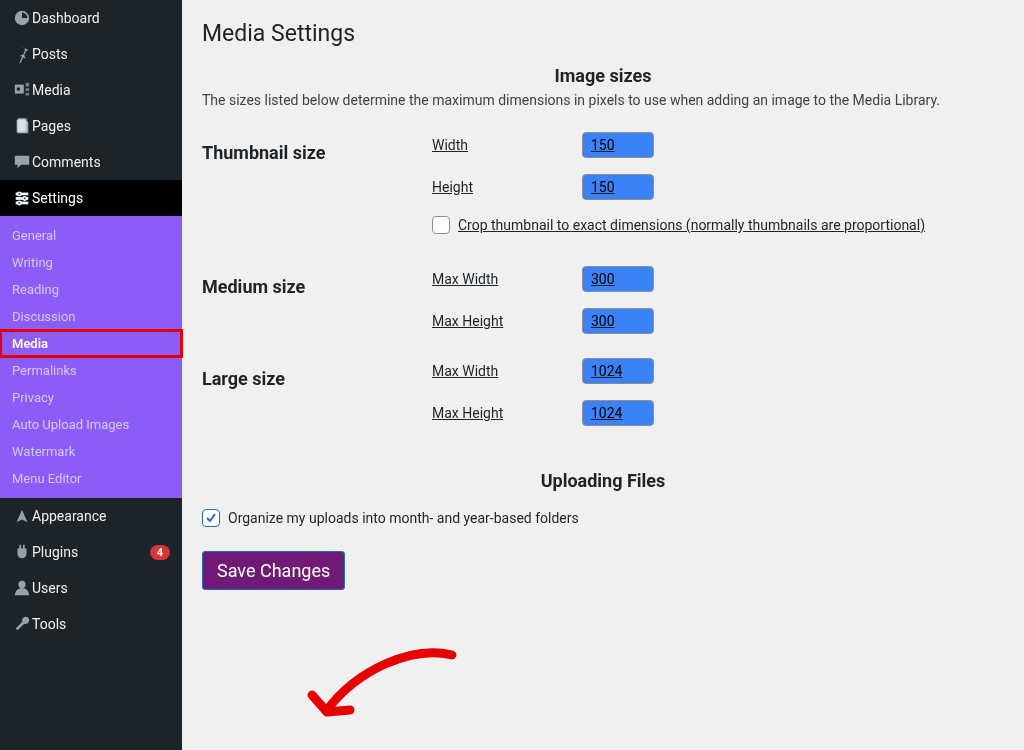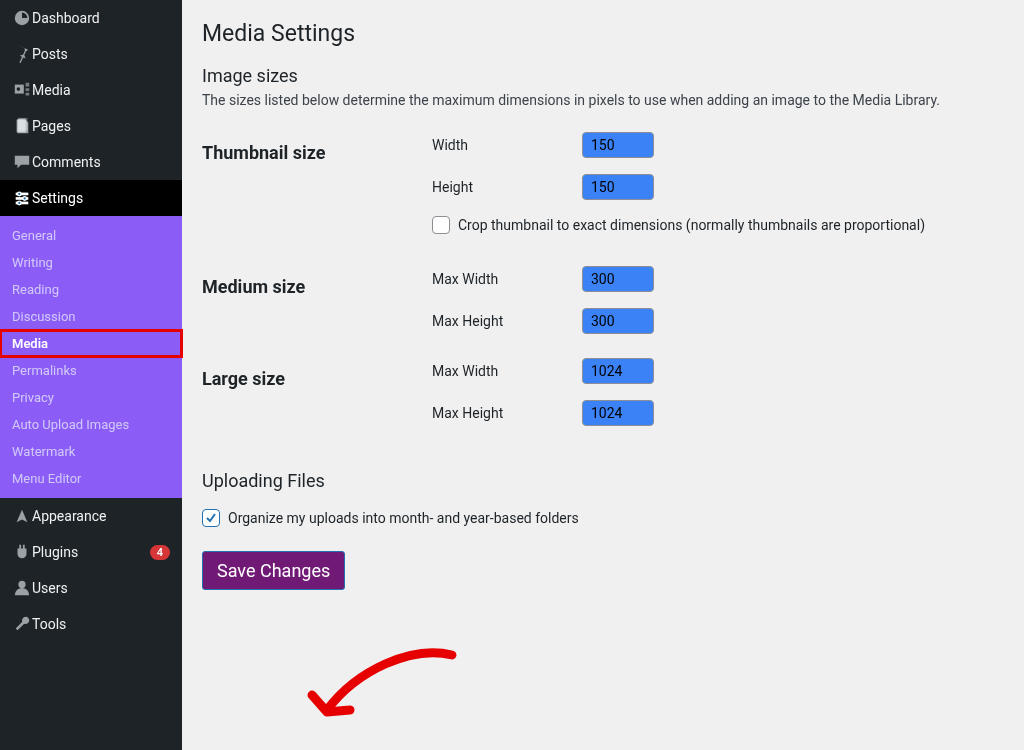--- a/index.html
+++ b/index.html
@@ -16,26 +16,26 @@
   .badge { background: #d63638; color: #fff; border-radius: 10px; font-size: 11px; padding: 1px 7px; font-weight:600; }
   
   .submenu { background: #8b5cf6; padding: 6px 0; }
   .sub-item { padding: 6px 12px; color: rgba(240,246,252,0.7); font-size: 13px; cursor: pointer; }
   .sub-item.active { color: #fff; font-weight: 600; }
   .sub-item.highlighted { outline: 3px solid #e60000; outline-offset: -2px; }
   
   
   .content { flex: 1; padding: 10px 20px 30px 20px; color: #1d2327; overflow: auto; }
   h1 { font-size: 23px; font-weight: 400; margin: 10px 0 18px 0; color: #1d2327; }
-  h2 { font-size: 18px; font-weight: 400; margin: 0 0 6px 0; }
+  h2 { font-size: 18px; font-weight: 700; margin: 0 0 6px 0; text-align: center; }
   .desc { font-size: 14px; color: #3c434a; margin-bottom: 24px; }
   
   .form-row { display: flex; margin-bottom: 8px; }
   .th { width: 230px; font-weight: 700; font-size: 18px; padding-top: 10px; }
-  .td { flex: 1; }
+  .td { flex: 1; text-decoration: underline; }
   .field-line { display: flex; align-items: center; margin-bottom: 16px; }
   .field-label { width: 150px; font-size: 14px; color: #1d2327; }
   input[type=number], input.numbox { width: 72px; padding: 4px 8px; font-size: 14px; border: 1px solid #8c8f94; border-radius: 4px; background: #3b82f6; }
   
   .check-line { display: flex; align-items: center; gap: 8px; font-size: 14px; margin-top: 0; }
   .checkbox { width: 18px; height: 18px; border: 1px solid #8c8f94; border-radius: 4px; background: #fff; display: flex; align-items: center; justify-content: center; cursor:pointer; }
   .checkbox.checked { border-color: #2271b1; }
   .checkbox.checked svg { display: block; }
   .checkbox svg { display: none; }
   

